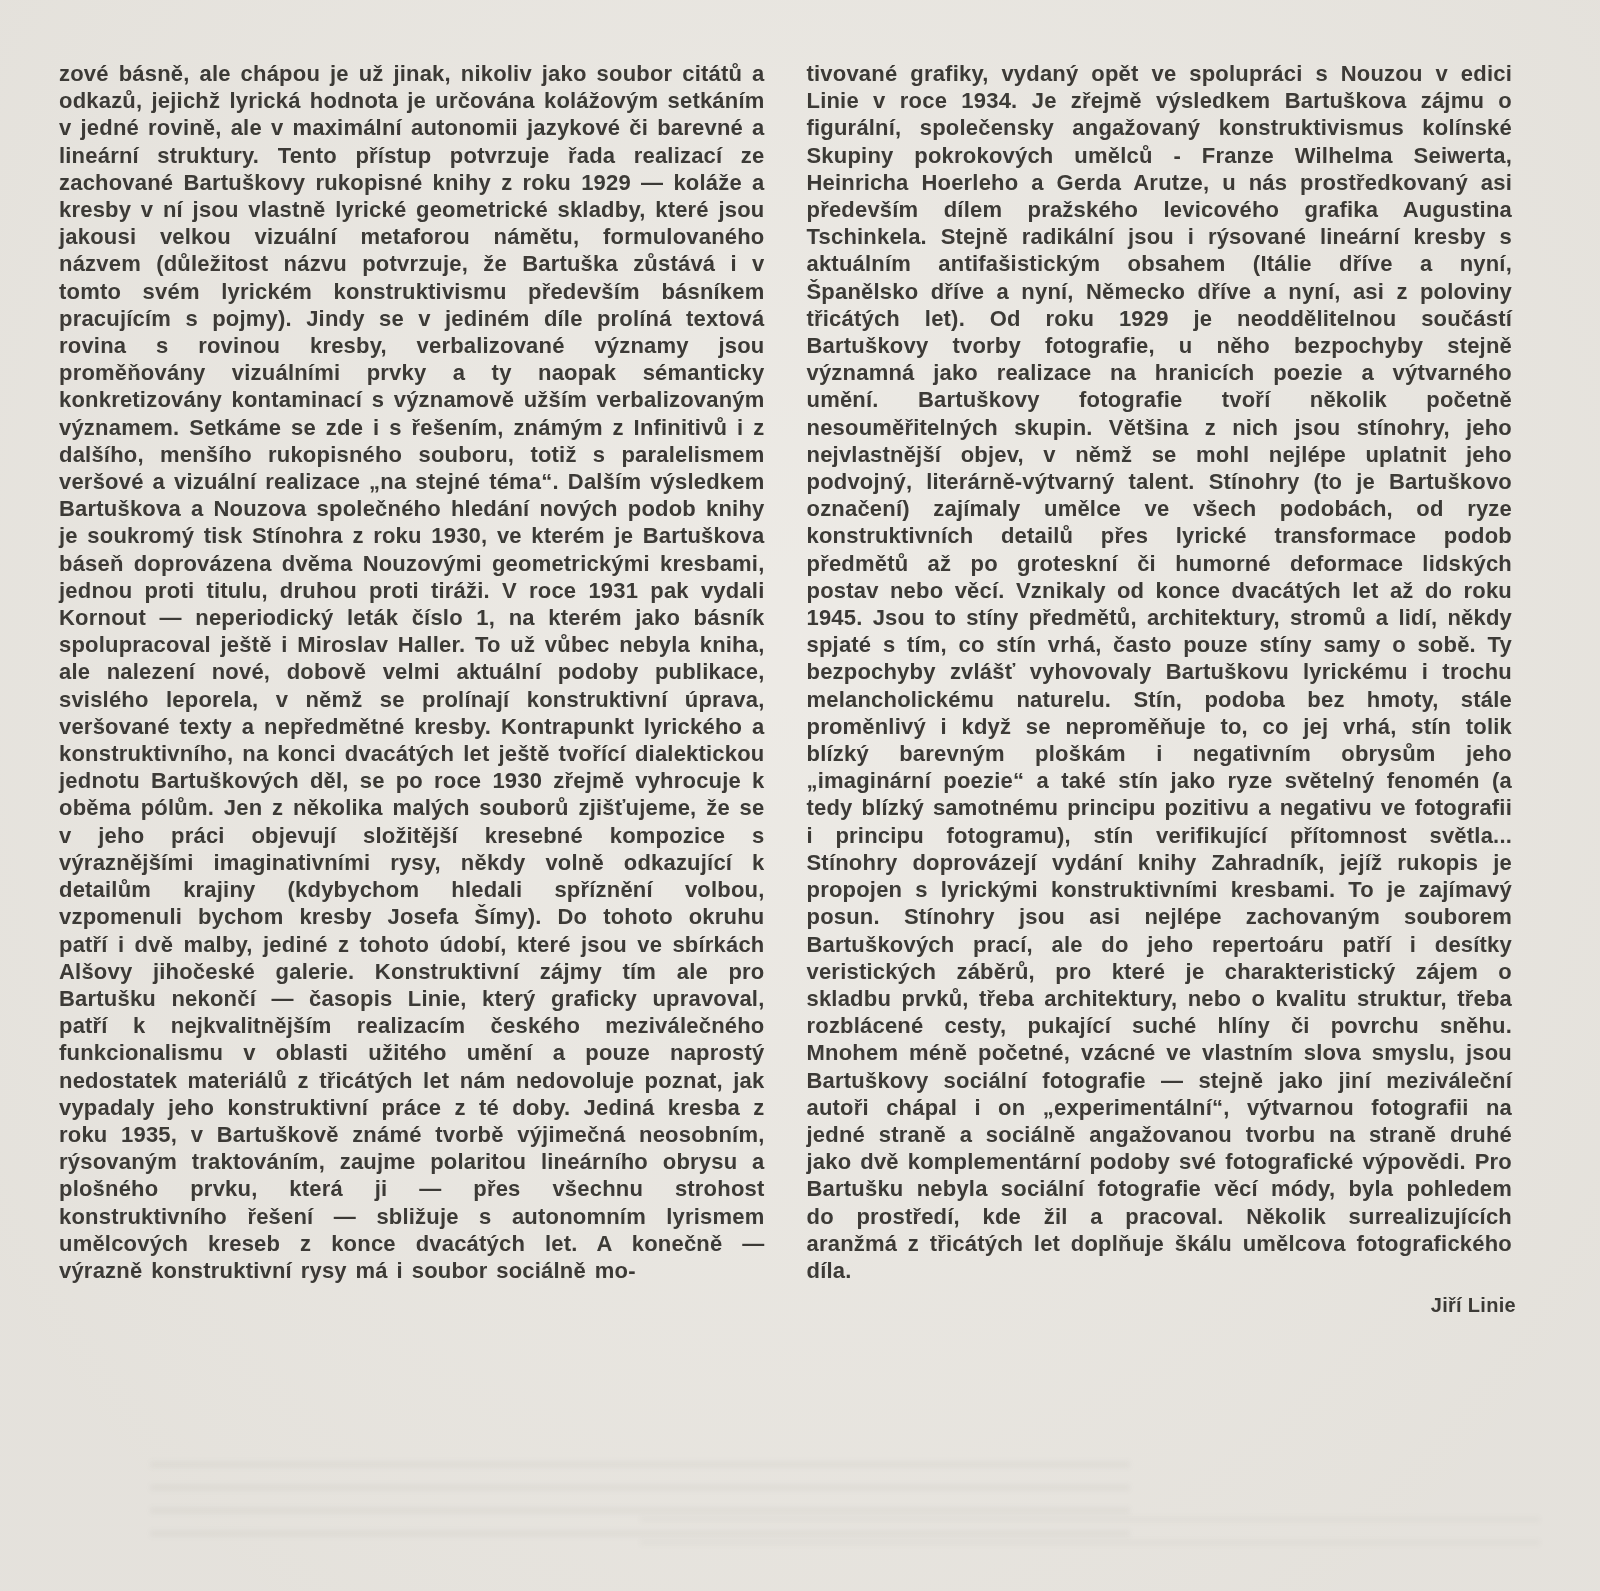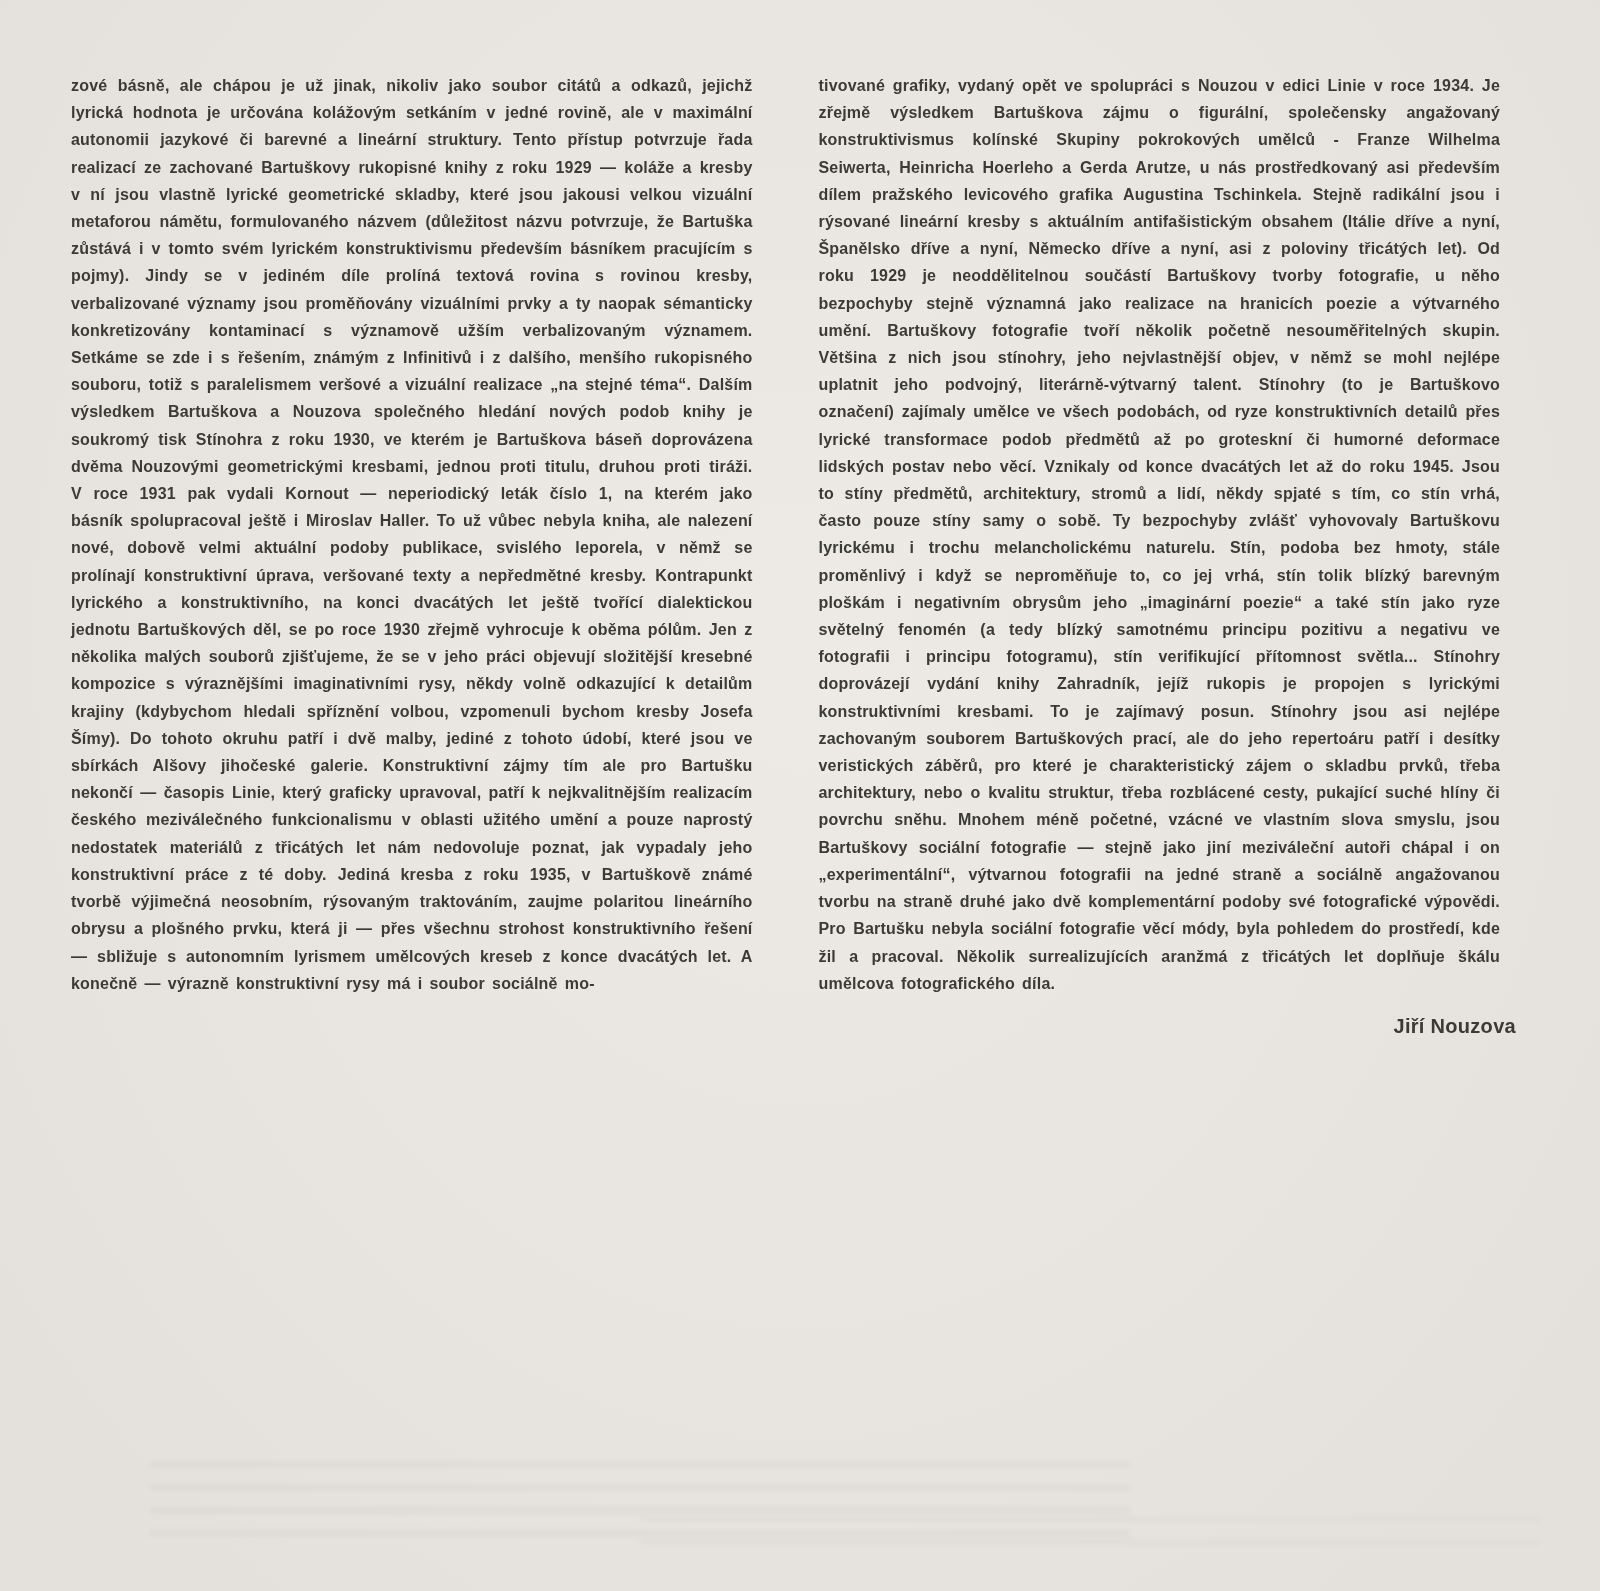--- a/index.html
+++ b/index.html
@@ -31,22 +31,22 @@
     left:55px;
     width:1461px;
     display:flex;
     gap:34px;
   }
   .col{
     flex:1 1 0;
     min-width:0;
   }
   .body-text{
-    margin:16px;
-    font-size:16px;
+    margin:4px;
+    font-size:22px;
     font-weight:700;
     line-height:27.2px;
     color:var(--ink);
     text-align:justify;
     word-spacing:2.5px;
     letter-spacing:0.2px;
     hyphens:manual;
     -webkit-font-smoothing:antialiased;
   }
   .signature{
@@ -90,21 +90,21 @@
 <div class="page">
 
   <div class="columns">
 
     <div class="col">
       <p class="body-text">zové básně, ale chápou je už jinak, nikoliv jako soubor citátů a odkazů, jejichž lyrická hodnota je určována kolážovým setkáním v jedné rovině, ale v maximální autonomii jazykové či barevné a lineární struktury. Tento přístup potvrzuje řada realizací ze zachované Bartuškovy rukopisné knihy z roku 1929 — koláže a kresby v ní jsou vlastně lyrické geometrické skladby, které jsou jakousi velkou vizuální metaforou námětu, formulovaného názvem (důležitost názvu potvrzuje, že Bartuška zůstává i v tomto svém lyrickém konstruktivismu především básníkem pracujícím s pojmy). Jindy se v jediném díle prolíná textová rovina s rovinou kresby, verbalizované významy jsou proměňovány vizuálními prvky a ty naopak sémanticky konkretizovány kontaminací s významově užším verbalizovaným významem. Setkáme se zde i s řešením, známým z Infinitivů i z dalšího, menšího rukopisného souboru, totiž s paralelismem veršové a vizuální realizace „na stejné téma“. Dalším výsledkem Bartuškova a Nouzova společného hledání nových podob knihy je soukromý tisk Stínohra z roku 1930, ve kterém je Bartuškova báseň doprovázena dvěma Nouzovými geometrickými kresbami, jednou proti titulu, druhou proti tiráži. V roce 1931 pak vydali Kornout — neperiodický leták číslo 1, na kterém jako básník spolupracoval ještě i Miroslav Haller. To už vůbec nebyla kniha, ale nalezení nové, dobově velmi aktuální podoby publikace, svislého leporela, v němž se prolínají konstruktivní úprava, veršované texty a nepředmětné kresby. Kontrapunkt lyrického a konstruktivního, na konci dvacátých let ještě tvořící dialektickou jednotu Bartuškových děl, se po roce 1930 zřejmě vyhrocuje k oběma pólům. Jen z několika malých souborů zjišťujeme, že se v jeho práci objevují složitější kresebné kompozice s výraznějšími imaginativními rysy, někdy volně odkazující k detailům krajiny (kdybychom hledali spříznění volbou, vzpomenuli bychom kresby Josefa Šímy). Do tohoto okruhu patří i dvě malby, jediné z tohoto údobí, které jsou ve sbírkách Alšovy jihočeské galerie. Konstruktivní zájmy tím ale pro Bartušku nekončí — časopis Linie, který graficky upravoval, patří k nejkvalitnějším realizacím českého meziválečného funkcionalismu v oblasti užitého umění a pouze naprostý nedostatek materiálů z třicátých let nám nedovoluje poznat, jak vypadaly jeho konstruktivní práce z té doby. Jediná kresba z roku 1935, v Bartuškově známé tvorbě výjimečná neosobním, rýsovaným traktováním, zaujme polaritou lineárního obrysu a plošného prvku, která ji — přes všechnu strohost konstruktivního řešení — sbližuje s autonomním lyrismem umělcových kreseb z konce dvacátých let. A konečně — výrazně konstruktivní rysy má i soubor sociálně mo-</p>
     </div>
 
     <div class="col">
       <p class="body-text">tivované grafiky, vydaný opět ve spolupráci s Nouzou v edici Linie v roce 1934. Je zřejmě výsledkem Bartuškova zájmu o figurální, společensky angažovaný konstruktivismus kolínské Skupiny pokrokových umělců - Franze Wilhelma Seiwerta, Heinricha Hoerleho a Gerda Arutze, u nás prostředkovaný asi především dílem pražského levicového grafika Augustina Tschinkela. Stejně radikální jsou i rýsované lineární kresby s aktuálním antifašistickým obsahem (Itálie dříve a nyní, Španělsko dříve a nyní, Německo dříve a nyní, asi z poloviny třicátých let). Od roku 1929 je neoddělitelnou součástí Bartuškovy tvorby fotografie, u něho bezpochyby stejně významná jako realizace na hranicích poezie a výtvarného umění. Bartuškovy fotografie tvoří několik početně nesouměřitelných skupin. Většina z nich jsou stínohry, jeho nejvlastnější objev, v němž se mohl nejlépe uplatnit jeho podvojný, literárně-výtvarný talent. Stínohry (to je Bartuškovo označení) zajímaly umělce ve všech podobách, od ryze konstruktivních detailů přes lyrické transformace podob předmětů až po groteskní či humorné deformace lidských postav nebo věcí. Vznikaly od konce dvacátých let až do roku 1945. Jsou to stíny předmětů, architektury, stromů a lidí, někdy spjaté s tím, co stín vrhá, často pouze stíny samy o sobě. Ty bezpochyby zvlášť vyhovovaly Bartuškovu lyrickému i trochu melancholickému naturelu. Stín, podoba bez hmoty, stále proměnlivý i když se neproměňuje to, co jej vrhá, stín tolik blízký barevným ploškám i negativním obrysům jeho „imaginární poezie“ a také stín jako ryze světelný fenomén (a tedy blízký samotnému principu pozitivu a negativu ve fotografii i principu fotogramu), stín verifikující přítomnost světla... Stínohry doprovázejí vydání knihy Zahradník, jejíž rukopis je propojen s lyrickými konstruktivními kresbami. To je zajímavý posun. Stínohry jsou asi nejlépe zachovaným souborem Bartuškových prací, ale do jeho repertoáru patří i desítky veristických záběrů, pro které je charakteristický zájem o skladbu prvků, třeba architektury, nebo o kvalitu struktur, třeba rozblácené cesty, pukající suché hlíny či povrchu sněhu. Mnohem méně početné, vzácné ve vlastním slova smyslu, jsou Bartuškovy sociální fotografie — stejně jako jiní meziváleční autoři chápal i on „experimentální“, výtvarnou fotografii na jedné straně a sociálně angažovanou tvorbu na straně druhé jako dvě komplementární podoby své fotografické výpovědi. Pro Bartušku nebyla sociální fotografie věcí módy, byla pohledem do prostředí, kde žil a pracoval. Několik surrealizujících aranžmá z třicátých let doplňuje škálu umělcova fotografického díla.</p>
-      <p class="signature">Jiří Nouzova</p>
+      <p class="signature">Jiří Linie</p>
     </div>
 
   </div>
 
   <div class="showthrough"></div>
   <div class="showthrough right"></div>
 
 </div>
 
 </body></html>

